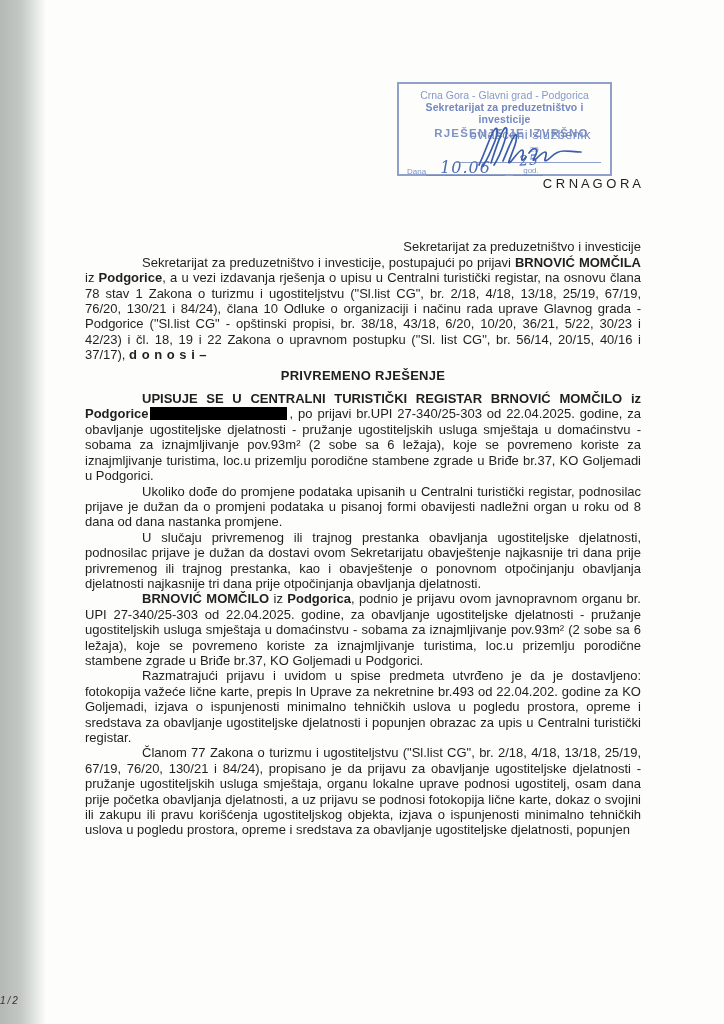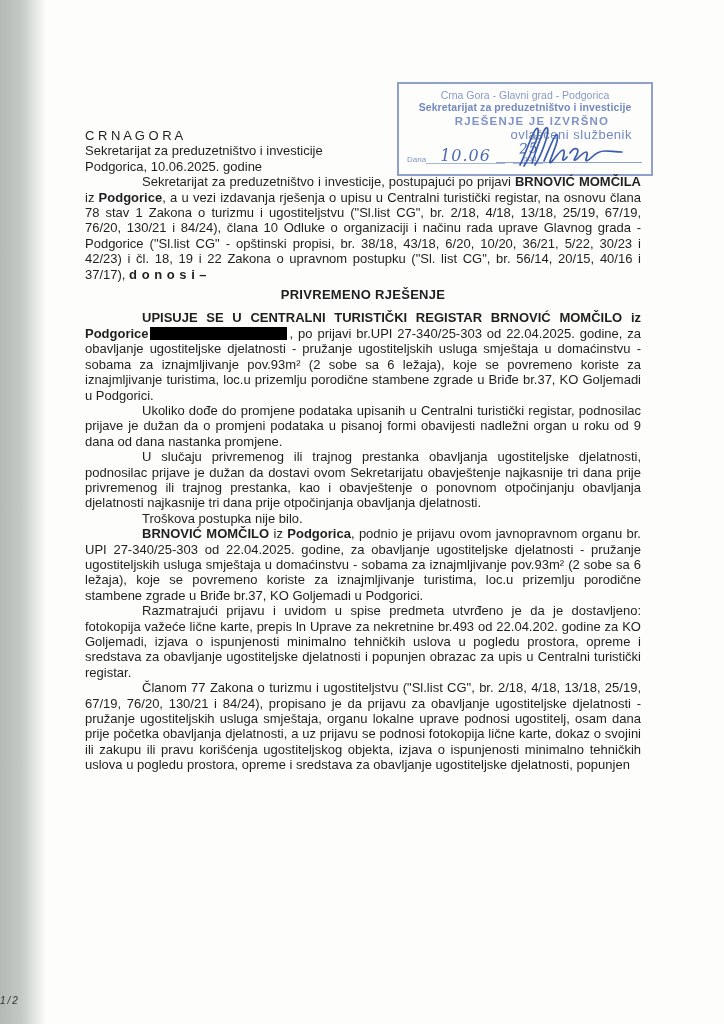--- a/index.html
+++ b/index.html
@@ -7,21 +7,21 @@
     width:724px;height:1024px;position:relative;overflow:hidden;
     background:#fdfdfc;color:#1f1f1f;
     font-family:"Liberation Sans", sans-serif;
   }
   .scan-edge{
     position:absolute;left:0;top:0;bottom:0;width:46px;
     background:linear-gradient(to right,#b4b9b5 0%,#c3c8c4 45%,#dfe2df 72%,rgba(255,255,255,0) 100%);
   }
   
   .stamp{
-    position:absolute;left:397px;top:82px;width:256px;height:94px;
+    position:absolute;left:397px;top:82px;width:215px;height:94px;
     border:2px solid rgba(96,120,182,0.7);
     color:#7388c0;text-align:center;box-sizing:border-box;
   }
   .stamp .s1{font-size:10.5px;line-height:12px;margin-top:5px;opacity:.85;}
   .stamp .s2{font-size:10.5px;line-height:12px;font-weight:600;letter-spacing:.1px;}
   .stamp .s3{font-size:11.5px;line-height:13px;font-weight:700;letter-spacing:1.2px;margin-top:2px;opacity:.9;padding-left:14px;}
   .stamp .date-row{
     display:flex;align-items:flex-end;margin:5px 12px 0 8px;text-align:right;
     font-size:8px;opacity:.9;
   }
@@ -40,21 +40,21 @@
   }
   .sig-block .sig-line{position:absolute;left:8px;right:4px;bottom:8px;border-bottom:1px solid rgba(96,120,182,0.7);}
   .sig-block svg{position:absolute;left:18px;bottom:2px;}
   
   .doc{
     position:absolute;left:85px;top:128px;width:556px;
     font-size:13px;line-height:15.4px;
   }
   .hdr p{margin:0;text-align:left;}
   .doc p{margin:0;text-align:justify;text-indent:57px;}
-  .doc p.hdr-line{text-indent:0;text-align:left;}
+  .doc p.hdr-line{text-indent:0;text-align:right;margin-top:48px;}
   .b{font-weight:bold;}
   .center-head{
     text-align:center !important;text-indent:0 !important;
     font-weight:bold;margin:5px 0 8px !important;letter-spacing:.3px;
   }
   .redaction{
     display:inline-block;width:137px;height:13px;background:#000;
     vertical-align:-2px;margin:0 3px 0 1px;
   }
   .spaced{letter-spacing:.5px;}
@@ -87,35 +87,33 @@
     <svg width="130" height="44" viewBox="0 0 130 44">
       <path d="M14,40 C20,28 26,8 30,4 C33,1 33,8 30,16 C26,26 20,38 18,41 M26,38 C30,26 36,6 40,3 C43,1 42,10 39,18 C36,27 31,37 29,40 M38,36 C42,27 47,13 50,10 C52,8 52,14 50,20 C48,26 45,33 44,36 C43,39 45,38 48,34 C52,29 55,25 57,25 C59,25 58,30 57,33 C56,36 58,36 61,32 M64,28 C66,25 69,23 71,24 C73,25 71,30 69,33 C67,36 69,36 72,33 C75,30 78,27 80,27 C82,27 81,31 80,34 C79,37 82,36 86,32 C90,28 95,26 99,26 C104,26 110,27 116,27" fill="none" stroke="#3a5cad" stroke-width="1.7" stroke-linecap="round"></path>
     </svg>
   </div>
 </div>
 
 <div class="doc">
   <div class="hdr">
     <p class="hdr-line">C R N A   G O R A</p>
     <p class="hdr-line">Sekretarijat za preduzetništvo i investicije</p>
-    <p class="hdr-line">Podgorica, 10.06.2025. godine</p>
   </div>
 
   <p><span>Sekretarijat za preduzetništvo i investicije, postupajući po prijavi </span><b class="b">BRNOVIĆ MOMČILA</b><span> iz </span><b class="b">Podgorice</b><span>, a u vezi izdavanja rješenja o upisu u Centralni turistički registar, na osnovu člana 78 stav 1 Zakona o turizmu i ugostiteljstvu ("Sl.list CG", br. 2/18, 4/18, 13/18, 25/19, 67/19, 76/20, 130/21 i 84/24), člana 10 Odluke o organizaciji i načinu rada uprave Glavnog grada - Podgorice ("Sl.list CG" - opštinski propisi, br. 38/18, 43/18, 6/20, 10/20, 36/21, 5/22, 30/23 i 42/23) i čl. 18, 19 i 22 Zakona o upravnom postupku ("Sl. list CG", br. 56/14, 20/15, 40/16 i 37/17), </span><b class="b spaced">d o n o s i –</b></p>
 
   <p class="center-head">PRIVREMENO RJEŠENJE</p>
 
   <p><b class="b">UPISUJE SE U CENTRALNI TURISTIČKI REGISTAR BRNOVIĆ MOMČILO iz Podgorice</b><span class="redaction"></span><span>, po prijavi br.UPI 27-340/25-303 od 22.04.2025. godine, za obavljanje ugostiteljske djelatnosti - pružanje ugostiteljskih usluga smještaja u domaćinstvu - sobama za iznajmljivanje pov.93m² (2 sobe sa 6 ležaja), koje se povremeno koriste za iznajmljivanje turistima, loc.u prizemlju porodične stambene zgrade u Briđe br.37, KO Goljemadi u Podgorici.</span></p>
 
-  <p>Ukoliko dođe do promjene podataka upisanih u Centralni turistički registar, podnosilac prijave je dužan da o promjeni podataka u pisanoj formi obavijesti nadležni organ u roku od 9 dana od dana nastanka promjene.</p>
+  <p>Ukoliko dođe do promjene podataka upisanih u Centralni turistički registar, podnosilac prijave je dužan da o promjeni podataka u pisanoj formi obavijesti nadležni organ u roku od 8 dana od dana nastanka promjene.</p>
 
   <p>U slučaju privremenog ili trajnog prestanka obavljanja ugostiteljske djelatnosti, podnosilac prijave je dužan da dostavi ovom Sekretarijatu obavještenje najkasnije tri dana prije privremenog ili trajnog prestanka, kao i obavještenje o ponovnom otpočinjanju obavljanja djelatnosti najkasnije tri dana prije otpočinjanja obavljanja djelatnosti.</p>
 
 
-  <p>Troškova postupka nije bilo.</p>
 
 
   <p><b class="b">BRNOVIĆ MOMČILO</b><span> iz </span><b class="b">Podgorica</b><span>, podnio je prijavu ovom javnopravnom organu br. UPI 27-340/25-303 od 22.04.2025. godine, za obavljanje ugostiteljske djelatnosti - pružanje ugostiteljskih usluga smještaja u domaćinstvu - sobama za iznajmljivanje pov.93m² (2 sobe sa 6 ležaja), koje se povremeno koriste za iznajmljivanje turistima, loc.u prizemlju porodične stambene zgrade u Briđe br.37, KO Goljemadi u Podgorici.</span></p>
 
   <p>Razmatrajući prijavu i uvidom u spise predmeta utvrđeno je da je dostavljeno: fotokopija važeće lične karte, prepis ln Uprave za nekretnine br.493 od 22.04.202. godine za KO Goljemadi, izjava o ispunjenosti minimalno tehničkih uslova u pogledu prostora, opreme i sredstava za obavljanje ugostiteljske djelatnosti i popunjen obrazac za upis u Centralni turistički registar.</p>
 
   <p>Članom 77 Zakona o turizmu i ugostiteljstvu ("Sl.list CG", br. 2/18, 4/18, 13/18, 25/19, 67/19, 76/20, 130/21 i 84/24), propisano je da prijavu za obavljanje ugostiteljske djelatnosti - pružanje ugostiteljskih usluga smještaja, organu lokalne uprave podnosi ugostitelj, osam dana prije početka obavljanja djelatnosti, a uz prijavu se podnosi fotokopija lične karte, dokaz o svojini ili zakupu ili pravu korišćenja ugostiteljskog objekta, izjava o ispunjenosti minimalno tehničkih uslova u pogledu prostora, opreme i sredstava za obavljanje ugostiteljske djelatnosti, popunjen</p>
 </div>
 
 <div class="footer">1/2</div>

